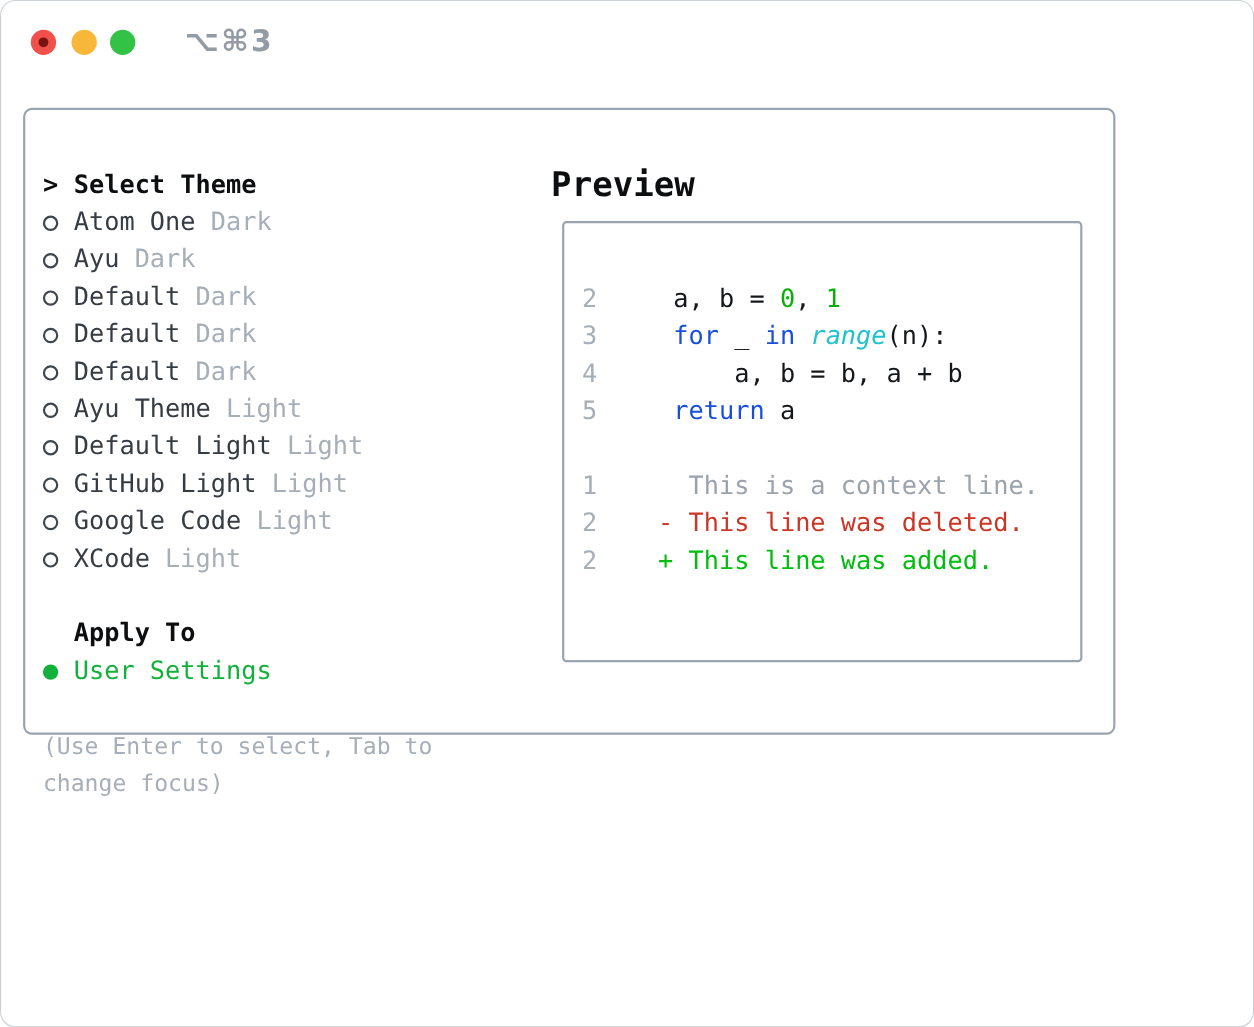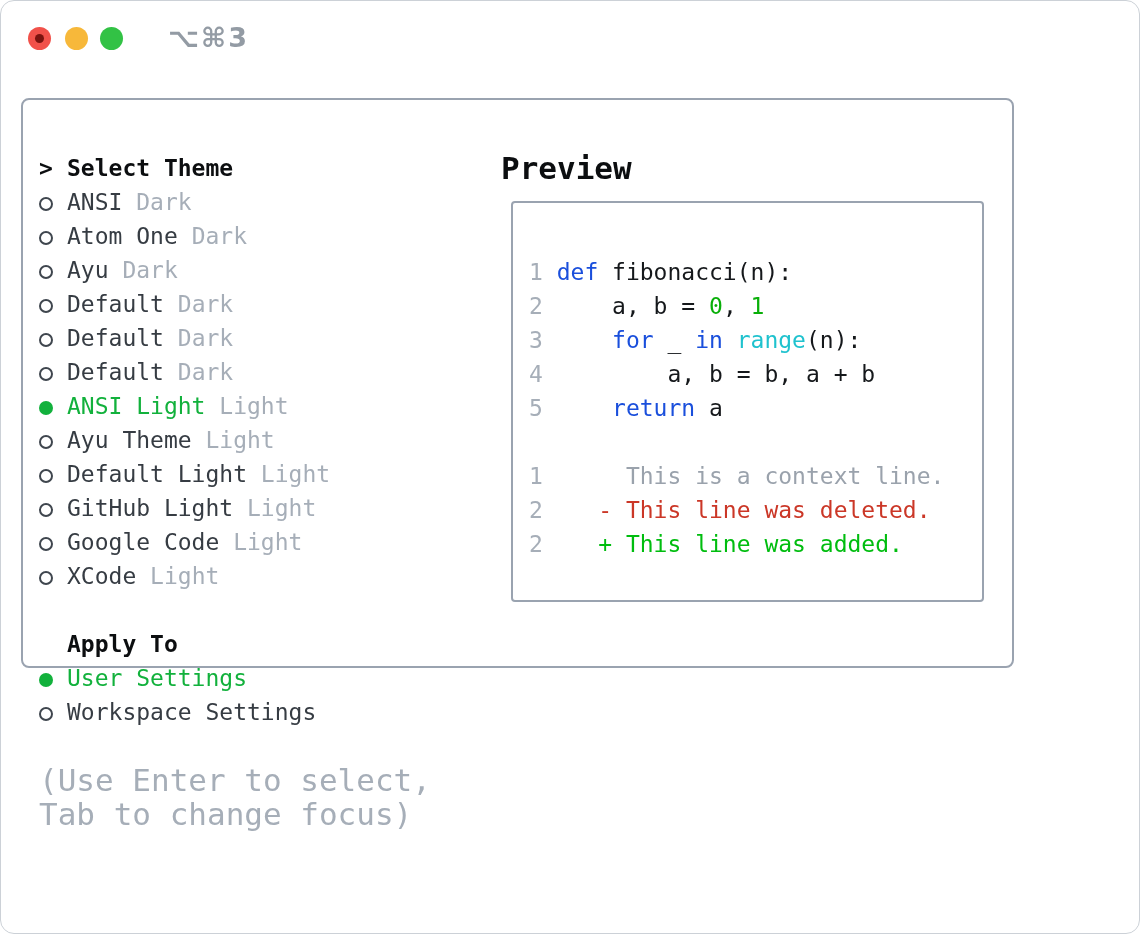--- a/index.html
+++ b/index.html
@@ -52,21 +52,21 @@
   }
   .radio-off { border: 2px solid #3f464e; }
   .radio-on { background: var(--green, #12b13c); }
   .heading { font-weight: bold; color: var(--heading, #0c0e10); }
   .label { color: var(--item, #363c43); }
   .label.green { color: var(--green, #12b13c); }
   .variant { color: var(--muted, #a6aeb8); }
   .spacer { height: 34px; }
   .hint {
     width: 402px; color: var(--muted, #a6aeb8);
-    font-size: 31px; line-height: 34px;
+    font-size: 21px; line-height: 34px;
   }
 
   
   .preview-title {
     position: absolute; left: 478px; top: 51px;
     font-size: 31px; line-height: 34px; font-weight: bold;
     color: var(--heading, #0c0e10);
   }
   .preview-box {
     position: absolute; left: 488px; top: 101px; width: 473px; height: 401px;
@@ -74,21 +74,21 @@
     background: #ffffff; padding: 52px 0 0 16px; overflow: hidden;
   }
   .code-line {
     font-family: "DejaVu Sans Mono", "Liberation Mono", monospace;
     font-size: 23px; line-height: 34px; min-height: 34px; margin: 0;
     color: var(--fg, #15181b); white-space: pre;
   }
   .tok-ln { display: inline-block; width: 1ch; margin-right: 1ch;
             color: var(--ln, #a6aeb8); }
   .tok-kw  { color: var(--kw,  #1a4fdc); }
-  .tok-fn  { color: var(--fn,  #1fc2ce); }
+  .tok-fn  { color: var(--fn,  #1fc2ce); font-style: italic; }
   .tok-num { color: var(--num, #09af09); }
   .tok-fg  { color: var(--fg,  #15181b); }
   .tok-ctx { color: var(--ctx, #9aa2ac); }
   .tok-del { color: var(--del, #cb3727); }
   .tok-add { color: var(--add, #00bd0f); text-align: center; }
 </style>
 </head>
 <body>
 
 <div class="window">
@@ -100,50 +100,46 @@
   <div class="traffic-light tl-zoom"></div>
   <div class="shortcut">⌥⌘3</div>
 
   <div class="main-box">
 
     <div class="left-col">
       <div class="row">
         <span class="marker-col prompt">&gt;</span><span class="heading">Select Theme</span>
       </div>
       <div id="theme-items">
-          <div class="row"><span class="marker-col"><span class="radio radio-off"></span></span><span class="label">ANSI</span><span class="variant"> Dark</span></div>
           <div class="row"><span class="marker-col"><span class="radio radio-off"></span></span><span class="label">Atom One</span><span class="variant"> Dark</span></div>
           <div class="row"><span class="marker-col"><span class="radio radio-off"></span></span><span class="label">Ayu</span><span class="variant"> Dark</span></div>
           <div class="row"><span class="marker-col"><span class="radio radio-off"></span></span><span class="label">Default</span><span class="variant"> Dark</span></div>
           <div class="row"><span class="marker-col"><span class="radio radio-off"></span></span><span class="label">Default</span><span class="variant"> Dark</span></div>
           <div class="row"><span class="marker-col"><span class="radio radio-off"></span></span><span class="label">Default</span><span class="variant"> Dark</span></div>
-          <div class="row"><span class="marker-col"><span class="radio radio-on"></span></span><span class="label green">ANSI Light</span><span class="variant"> Light</span></div>
           <div class="row"><span class="marker-col"><span class="radio radio-off"></span></span><span class="label">Ayu Theme</span><span class="variant"> Light</span></div>
           <div class="row"><span class="marker-col"><span class="radio radio-off"></span></span><span class="label">Default Light</span><span class="variant"> Light</span></div>
           <div class="row"><span class="marker-col"><span class="radio radio-off"></span></span><span class="label">GitHub Light</span><span class="variant"> Light</span></div>
           <div class="row"><span class="marker-col"><span class="radio radio-off"></span></span><span class="label">Google Code</span><span class="variant"> Light</span></div>
           <div class="row"><span class="marker-col"><span class="radio radio-off"></span></span><span class="label">XCode</span><span class="variant"> Light</span></div>
         </div>
       <div class="spacer"></div>
       <div class="row">
         <span class="marker-col"></span><span class="heading">Apply To</span>
       </div>
       <div id="apply-items">
           <div class="row"><span class="marker-col"><span class="radio radio-on"></span></span><span class="label green">User Settings</span></div>
-          <div class="row"><span class="marker-col"><span class="radio radio-off"></span></span><span class="label">Workspace Settings</span></div>
         </div>
       <div class="spacer"></div>
       <div class="hint">(Use Enter to select, Tab to change focus)</div>
     </div>
 
     <div class="preview-title">Preview</div>
 
     <div class="preview-box">
       <div id="preview-code">
-          <pre class="code-line"><span class="tok-ln">1</span><span class="tok-kw">def</span><span class="tok-fg"> fibonacci(n):</span></pre>
           <pre class="code-line"><span class="tok-ln">2</span><span class="tok-fg">    a, b = </span><span class="tok-num">0</span><span class="tok-fg">, </span><span class="tok-num">1</span></pre>
           <pre class="code-line"><span class="tok-ln">3</span><span class="tok-fg">    </span><span class="tok-kw">for</span><span class="tok-fg"> _ </span><span class="tok-kw">in</span><span class="tok-fg"> </span><span class="tok-fn">range</span><span class="tok-fg">(n):</span></pre>
           <pre class="code-line"><span class="tok-ln">4</span><span class="tok-fg">        a, b = b, a + b</span></pre>
           <pre class="code-line"><span class="tok-ln">5</span><span class="tok-fg">    </span><span class="tok-kw">return</span><span class="tok-fg"> a</span></pre>
           <pre class="code-line"><span class="tok-ln"></span></pre>
           <pre class="code-line"><span class="tok-ln">1</span><span class="tok-ctx">     This is a context line.</span></pre>
           <pre class="code-line"><span class="tok-ln">2</span><span class="tok-del">   - This line was deleted.</span></pre>
           <pre class="code-line"><span class="tok-ln">2</span><span class="tok-add">   + This line was added.</span></pre>
         </div>
     </div>

